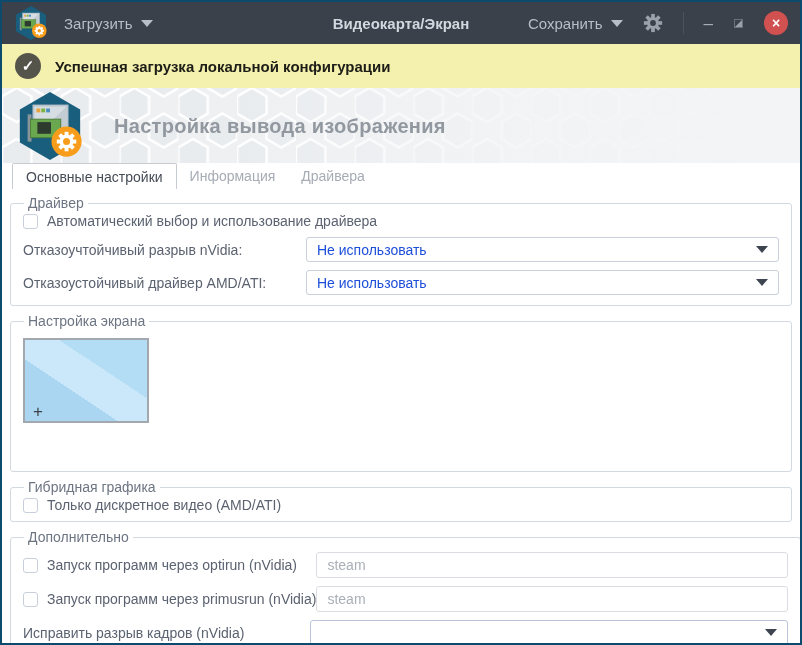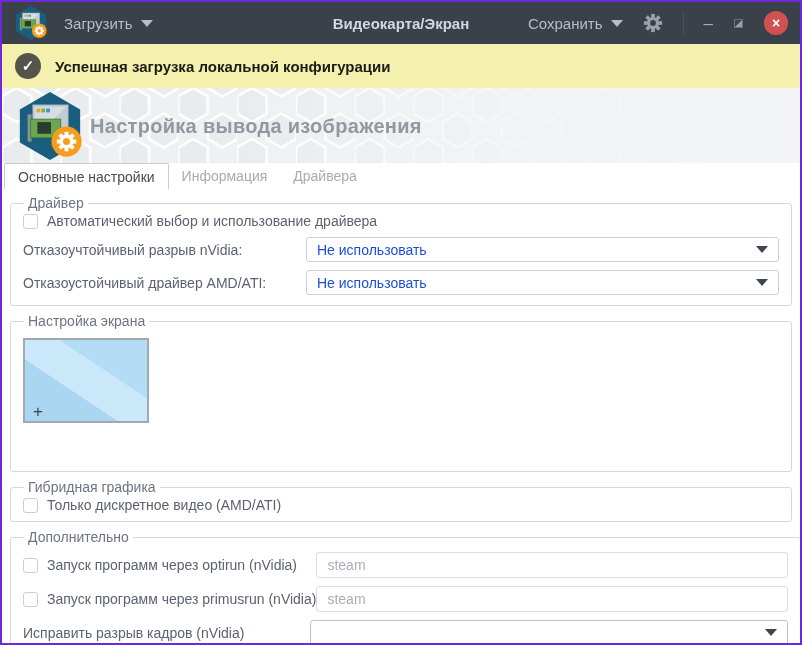--- a/index.html
+++ b/index.html
@@ -1,18 +1,18 @@
 <!DOCTYPE html>
 <html><head>
 <meta charset="utf-8">
 <style>
   html,body{margin:0;padding:0;background:#e8e8e8;}
   .window{
     width:802px;height:645px;box-sizing:border-box;
-    border:2px solid #6d28d9;background:#ffffff;
+    border:2px solid #0c4a6e;background:#ffffff;
     display:flex;flex-direction:column;
     font-family:"Liberation Sans", sans-serif;
     overflow:hidden;
   }
   
   .topbar{
     height:42px;flex:none;background:#3a414b;
     display:flex;align-items:center;padding:0 12px;position:relative;
   }
   .topbar .app-icon{width:34px;height:36px;flex:none;margin-right:16px;}
@@ -41,25 +41,25 @@
     display:flex;align-items:center;justify-content:center;
   }
   .notif-text{margin-left:14px;font-weight:bold;color:#1d1d17;font-size:15px;}
   
   .banner{height:75px;flex:none;background:#eef0f2;position:relative;overflow:hidden;}
   .banner .hexes{position:absolute;inset:0;}
   .banner .fade{position:absolute;inset:0;
     background:linear-gradient(to right, rgba(243,244,246,0) 30%, rgba(243,244,246,.85) 65%, #f3f4f6 100%);}
   .banner-icon{position:absolute;left:13px;top:2px;}
   .banner-title{
-    position:absolute;left:88px;top:50%;transform:translateY(-50%);
+    position:absolute;left:112px;top:50%;transform:translateY(-50%);
     color:#9298a0;font-size:20px;font-weight:bold;letter-spacing:.3px;white-space:nowrap;
   }
   
-  .tabs{height:26px;flex:none;background:#fff;display:flex;padding-left:2px;}
+  .tabs{height:26px;flex:none;background:#fff;display:flex;padding-left:10px;}
   .tab{display:flex;align-items:center;padding:0 13px;font-size:14px;white-space:nowrap;}
   .tab.active{border:1px solid #c7ccd2;border-bottom:none;border-radius:2px 2px 0 0;background:#fff;color:#454c56;}
   .tab.inactive{color:#a6acb4;}
   
   .content{flex:1;background:#fff;padding:6px 8px 0;display:flex;flex-direction:column;gap:7px;box-sizing:border-box;}
   fieldset{border:1px solid #d3d9e0;border-radius:3px;margin:0;padding:1px 12px 10px;}
   legend{color:#6d7583;font-size:14px;padding:0 4px;margin-left:1px;}
   .lbl{color:#5b6270;font-size:14px;white-space:nowrap;}
   .row{display:flex;align-items:center;margin-top:8px;}
   .cb-row{display:flex;align-items:center;margin-top:1px;}

